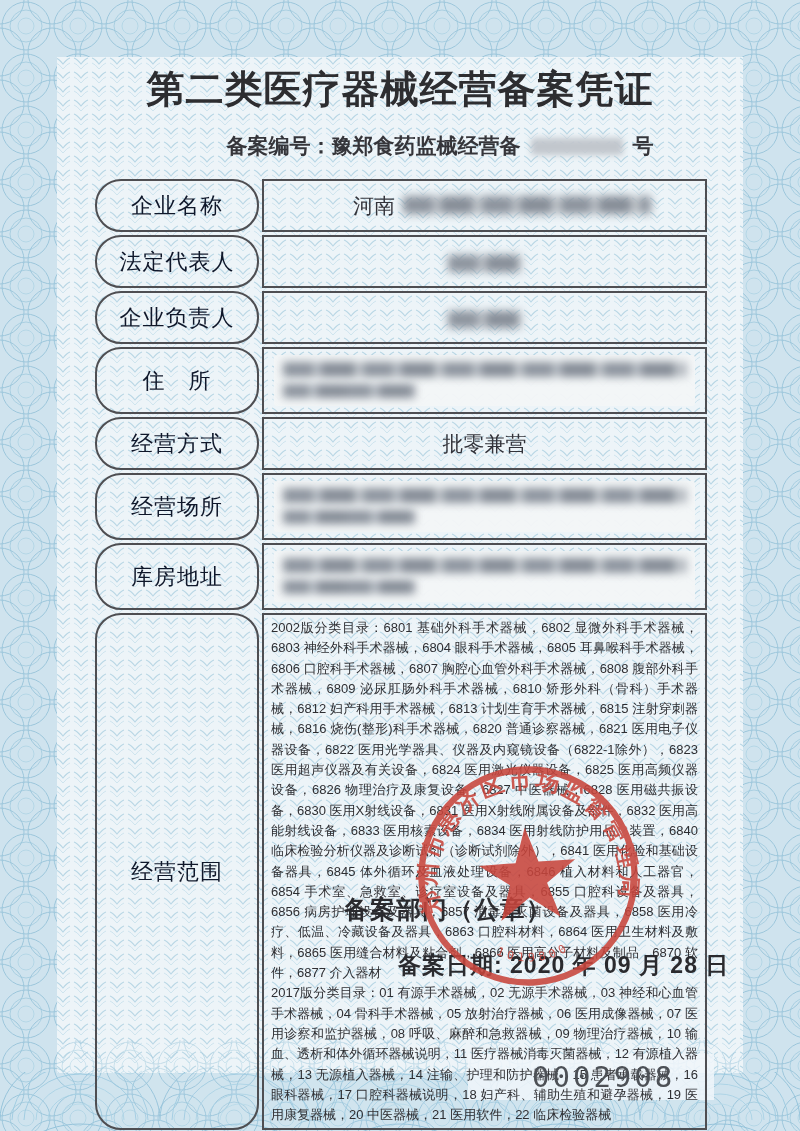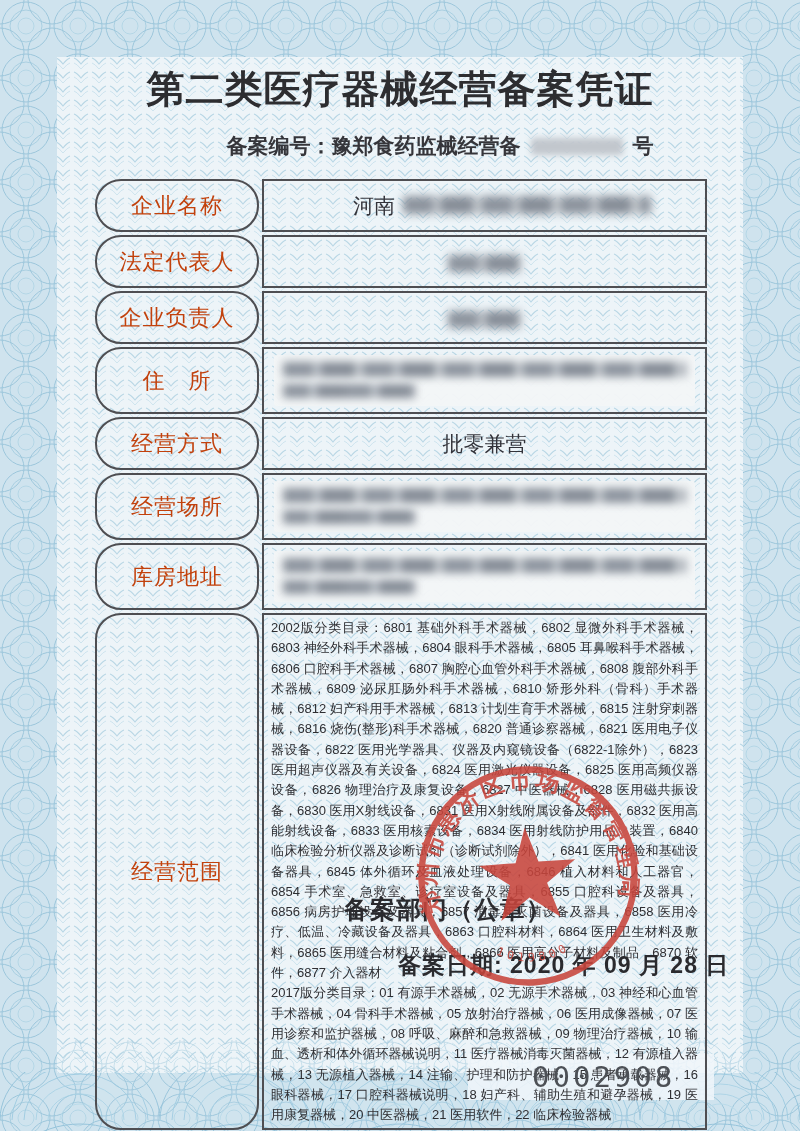--- a/index.html
+++ b/index.html
@@ -11,21 +11,21 @@
   .title{position:absolute;top:64px;left:0;width:100%;text-align:center;
          font-size:38px;font-weight:bold;letter-spacing:1px;color:#2d2d30;}
   .regline{position:absolute;top:132px;left:0;width:100%;text-align:center;padding-left:80px;
            box-sizing:border-box;font-size:21px;font-weight:600;color:#35353a;}
   .blur-inline{display:inline-block;width:92px;height:17px;background:#c2c7cd;
                filter:blur(3px);border-radius:2px;margin:0 10px;vertical-align:-2px;}
 
   table.cert{position:absolute;left:92px;top:176px;width:618px;
              border-collapse:separate;border-spacing:3px;table-layout:fixed;}
   table.cert td{border:2px solid #4e4e52;vertical-align:middle;background:rgba(255,255,255,0.04);}
-  td.lbl{width:158px;text-align:center;font-size:22px;color:#c2410c;font-weight:500;letter-spacing:1px;border-radius:26px;}
+  td.lbl{width:158px;text-align:center;font-size:22px;color:#0f172a;font-weight:500;letter-spacing:1px;border-radius:26px;}
   td.val{text-align:center;font-size:21px;color:#33333a;}
   tr.r td{height:47px;}
   tr.scope-row td{height:322px;}
   .prefix{vertical-align:middle;margin-left:35px;}
   .blur-bar{display:inline-block;height:18px;border-radius:2px;filter:blur(4px);
             vertical-align:-3px;
             background:repeating-linear-gradient(90deg,#8d949e 0 30px,#bdc2c8 30px 38px,#878e98 38px 70px,#c3c8cd 70px 79px);}
   .bar-company{width:248px;margin-left:8px;}
   .bar-person{width:74px;height:17px;}
   .addr{margin:5px 9px;background:rgba(243,245,247,0.95);border-radius:3px;padding:7px 9px 8px;text-align:left;}

